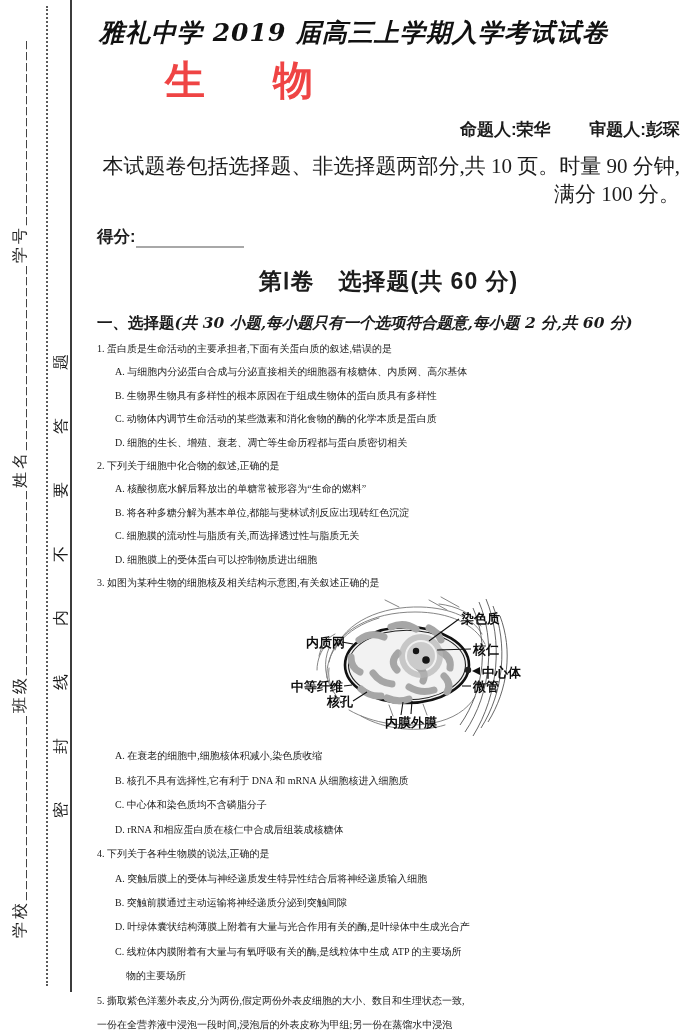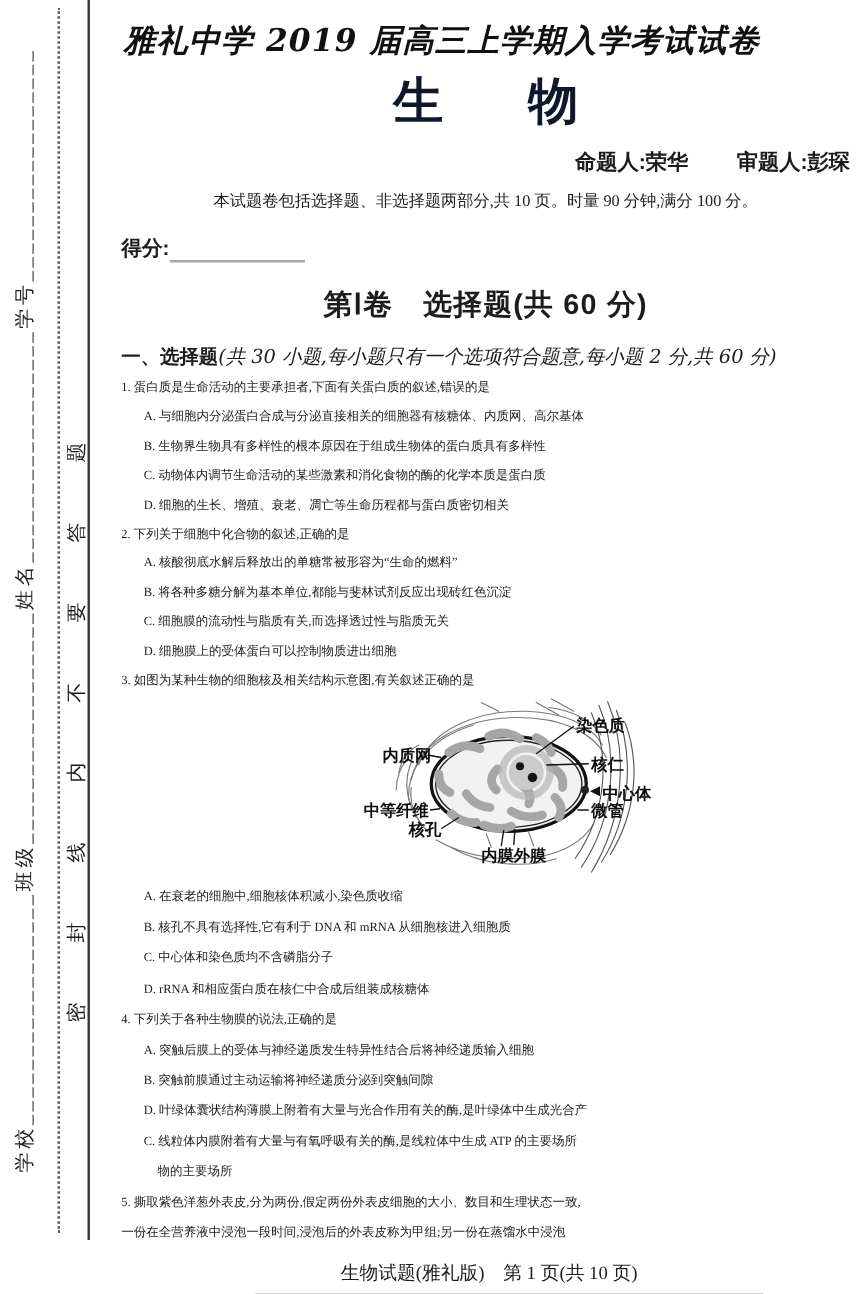--- a/index.html
+++ b/index.html
@@ -33,48 +33,48 @@
   .content {
     position:absolute; left:84px; top:0; width:616px;
     padding:0 20px 0 13px; box-sizing:border-box;
   }
   .school-title {
     margin:16px 70px 0 0; text-align:center;
     font-family:"DejaVu Serif", serif; font-style:italic; font-weight:bold;
     font-size:25px; letter-spacing:1px; color:#111;
   }
   .subject-title {
-    margin-top:4px; text-align:center;
+    margin-top:4px; 
     font-family:"Liberation Sans", sans-serif; font-weight:bold;
-    font-size:40px; letter-spacing:68px; padding-left:68px; color:#0f172a;
+    font-size:40px; letter-spacing:68px; padding-left:68px; color:#ef4444;
   }
   .byline {
     margin-top:10px; text-align:right;
     font-family:"Liberation Sans", sans-serif; font-weight:bold; font-size:17px;
   }
   .byline .reviewer { margin-left:34px; }
-  .exam-info { margin-top:11px; text-align:center; font-size:13px; }
+  .exam-info { margin-top:11px; text-align:right; font-size:21px; }
   .score-row {
     margin-top:18px; text-align:left; padding-right:4px;
     font-family:"Liberation Sans", sans-serif; font-weight:bold; font-size:16.5px;
   }
   .score-line {
     display:inline-block; width:108px; height:17px;
     border-bottom:2px solid #a8a8a8; vertical-align:bottom;
   }
   .part-heading {
     margin-top:18px; text-align:center;
     font-family:"Liberation Sans", sans-serif; font-weight:bold;
     font-size:23px; letter-spacing:1px;
   }
   .instruction { margin-top:16px; font-size:15.5px; white-space:nowrap; }
   .instruction .lead {
     font-family:"Liberation Sans", sans-serif; font-weight:bold; font-style:normal;
   }
-  .instruction .rest { font-style:italic; font-weight:normal; font-family:"DejaVu Serif", serif; }
+  .instruction .rest { font-style:italic; font-weight:bold; font-family:"DejaVu Serif", serif; }
   .lines1 { margin-top:3px; }
   .lines1 .l { line-height:23.4px; }
   .lines2 .l { line-height:24.4px; }
   .l { font-size:10px; white-space:nowrap; }
   .opt  { padding-left:18px; }
   .optc { padding-left:29px; }
   
   .diagram { height:150px; position:relative; }
   .diagram svg { position:absolute; left:192px; top:0; }
   .dg-label {

